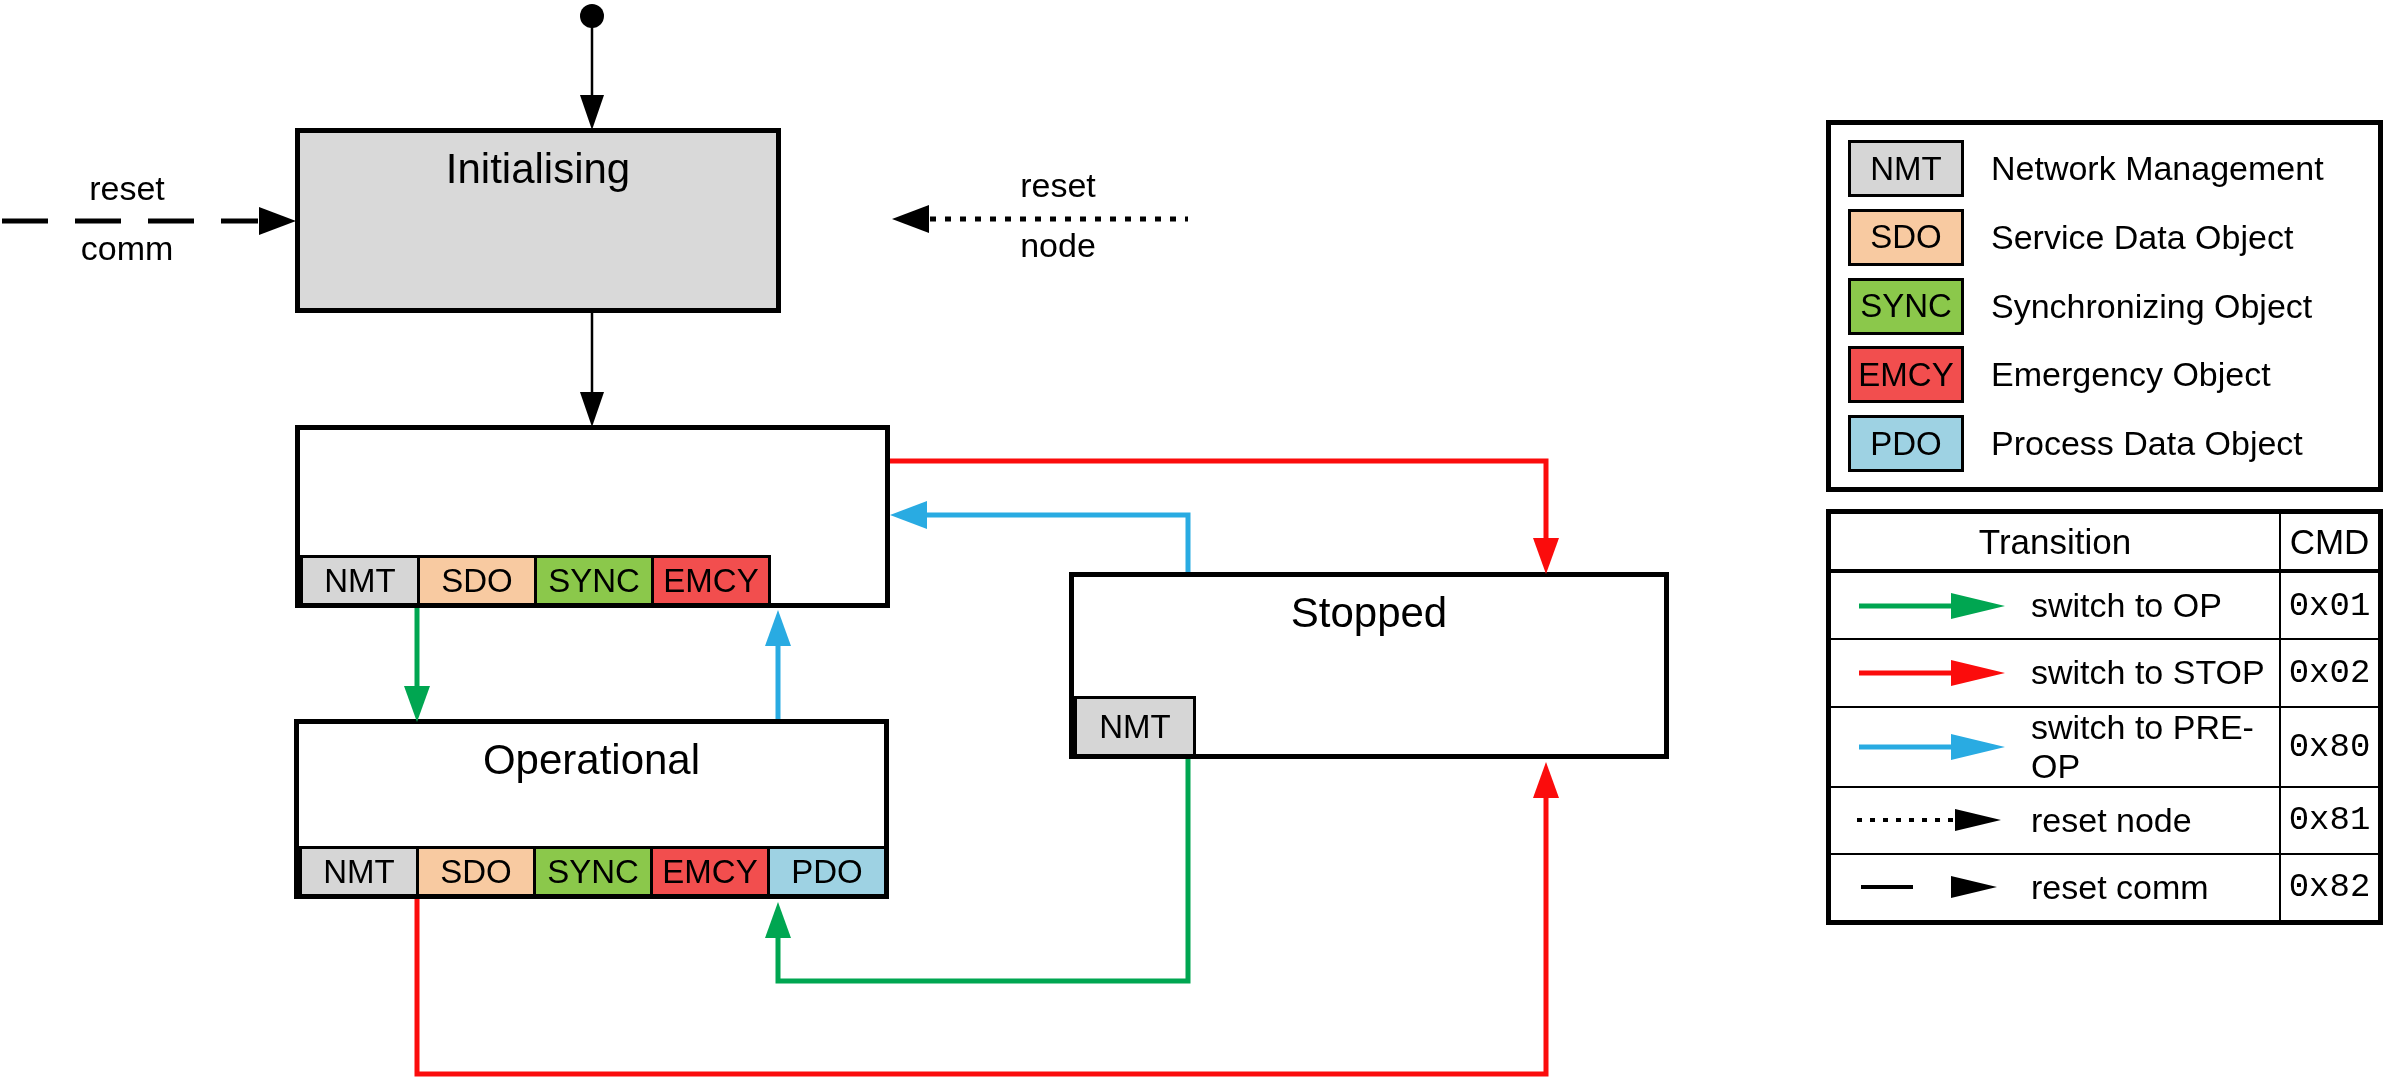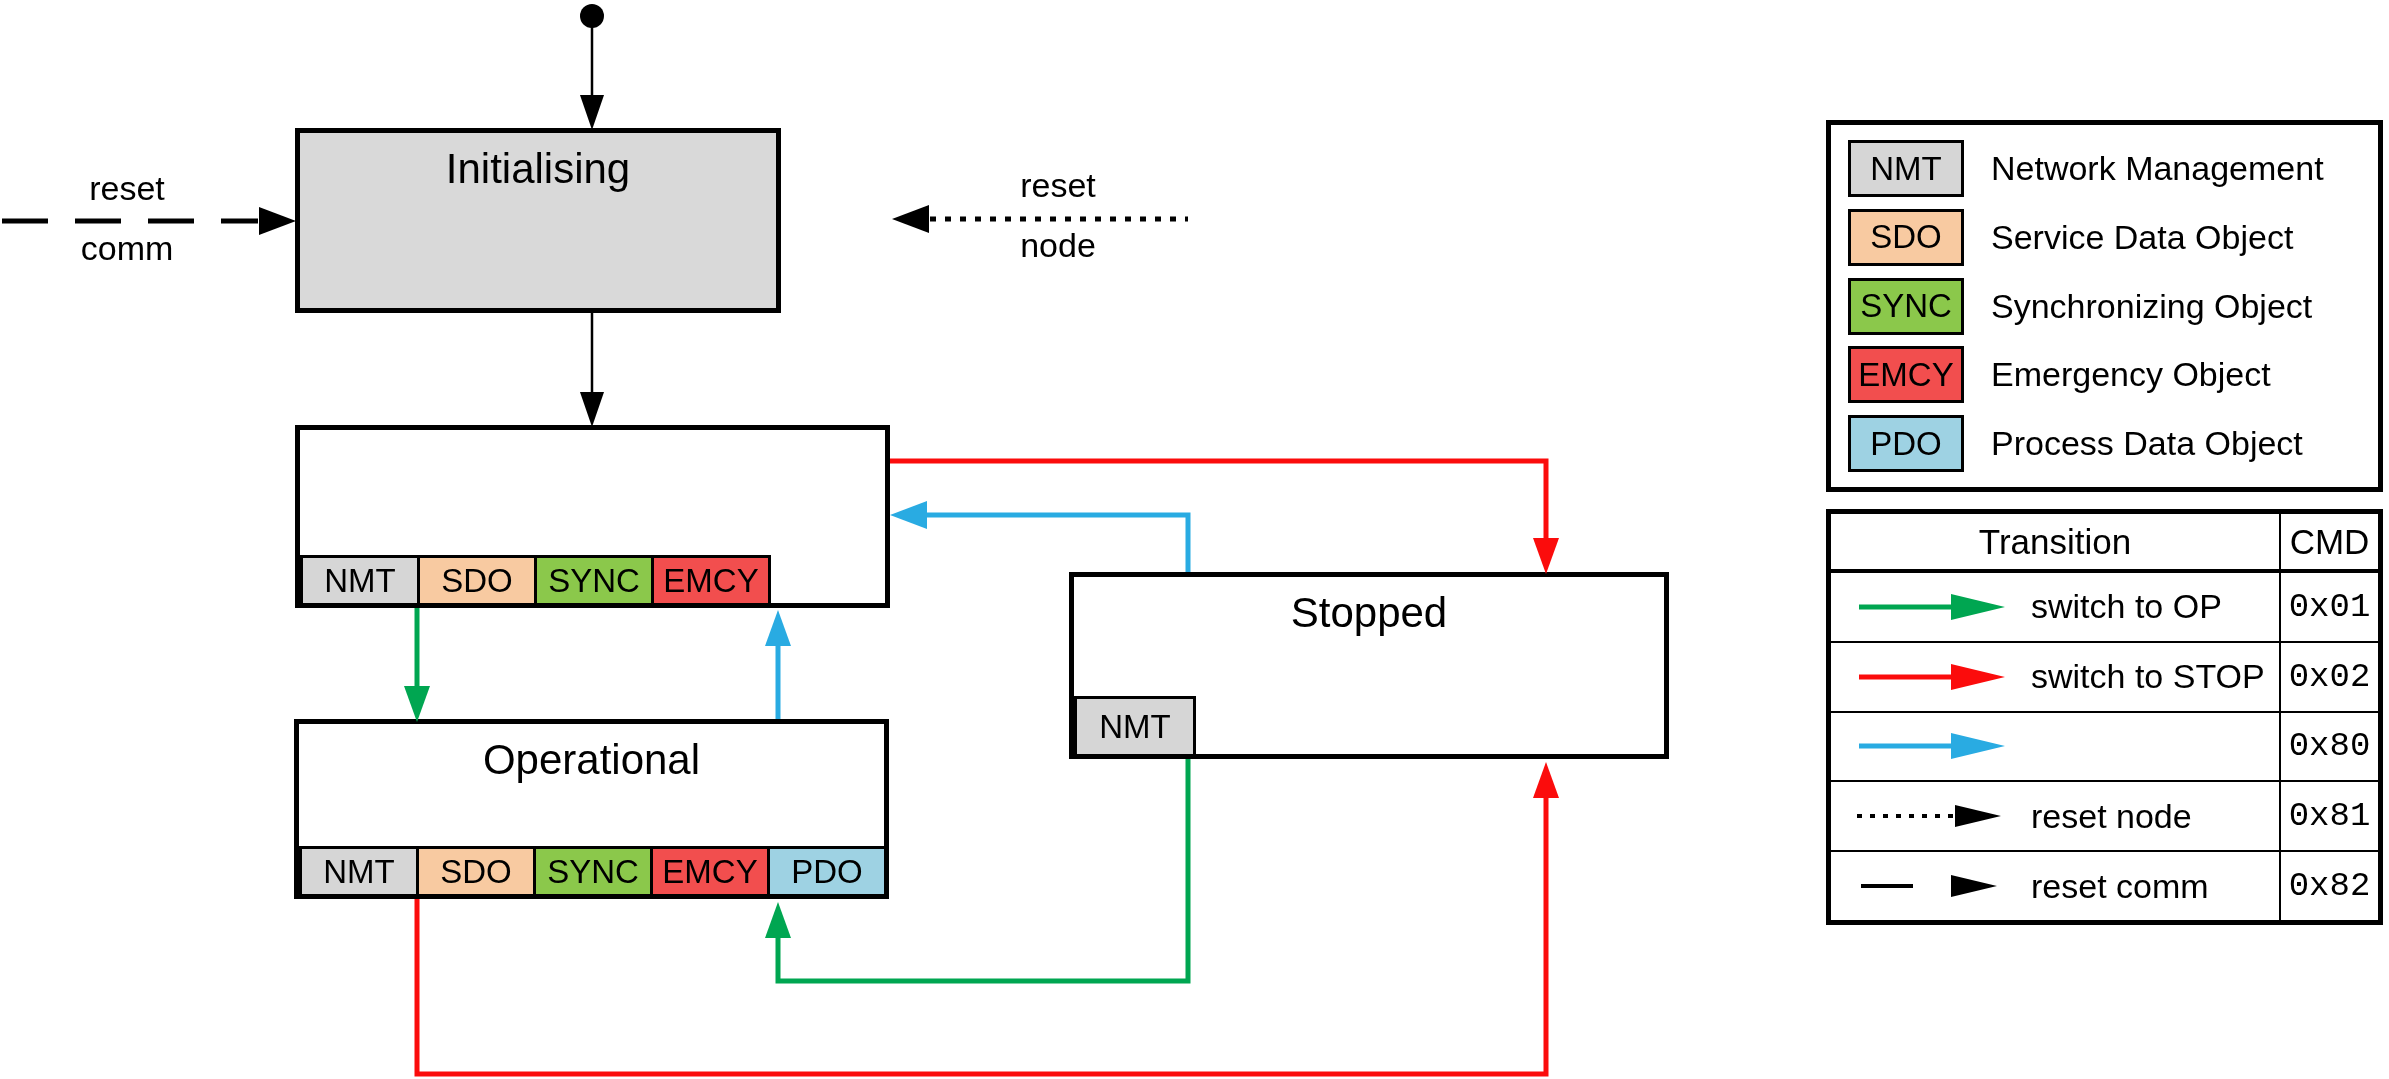--- a/index.html
+++ b/index.html
@@ -190,20 +190,21 @@
             <span class="t-label">switch to STOP</span>
           </div>
           <div class="cell-cmd">0x02</div>
         </div>
         <div class="t-row">
           <div class="cell-transition">
             <svg width="150" height="34" class="arrow-sample">
               <line y1="17" y2="17" stroke="#29abe2" x1="4" x2="96" stroke-width="5"></line>
               <polygon fill="#29abe2" points="96,4 96,30 150,17"></polygon>
             </svg>
+            <span class="t-label">switch to PRE-OP</span>
           </div>
           <div class="cell-cmd">0x80</div>
         </div>
         <div class="t-row">
           <div class="cell-transition">
             <svg width="150" height="34" class="arrow-sample">
               <line y1="17" y2="17" stroke="#000000" x1="2" x2="100" stroke-width="4" stroke-dasharray="5 8"></line>
               <polygon fill="#000000" points="100,6 100,28 146,17"></polygon>
             </svg>
             <span class="t-label">reset node</span>

